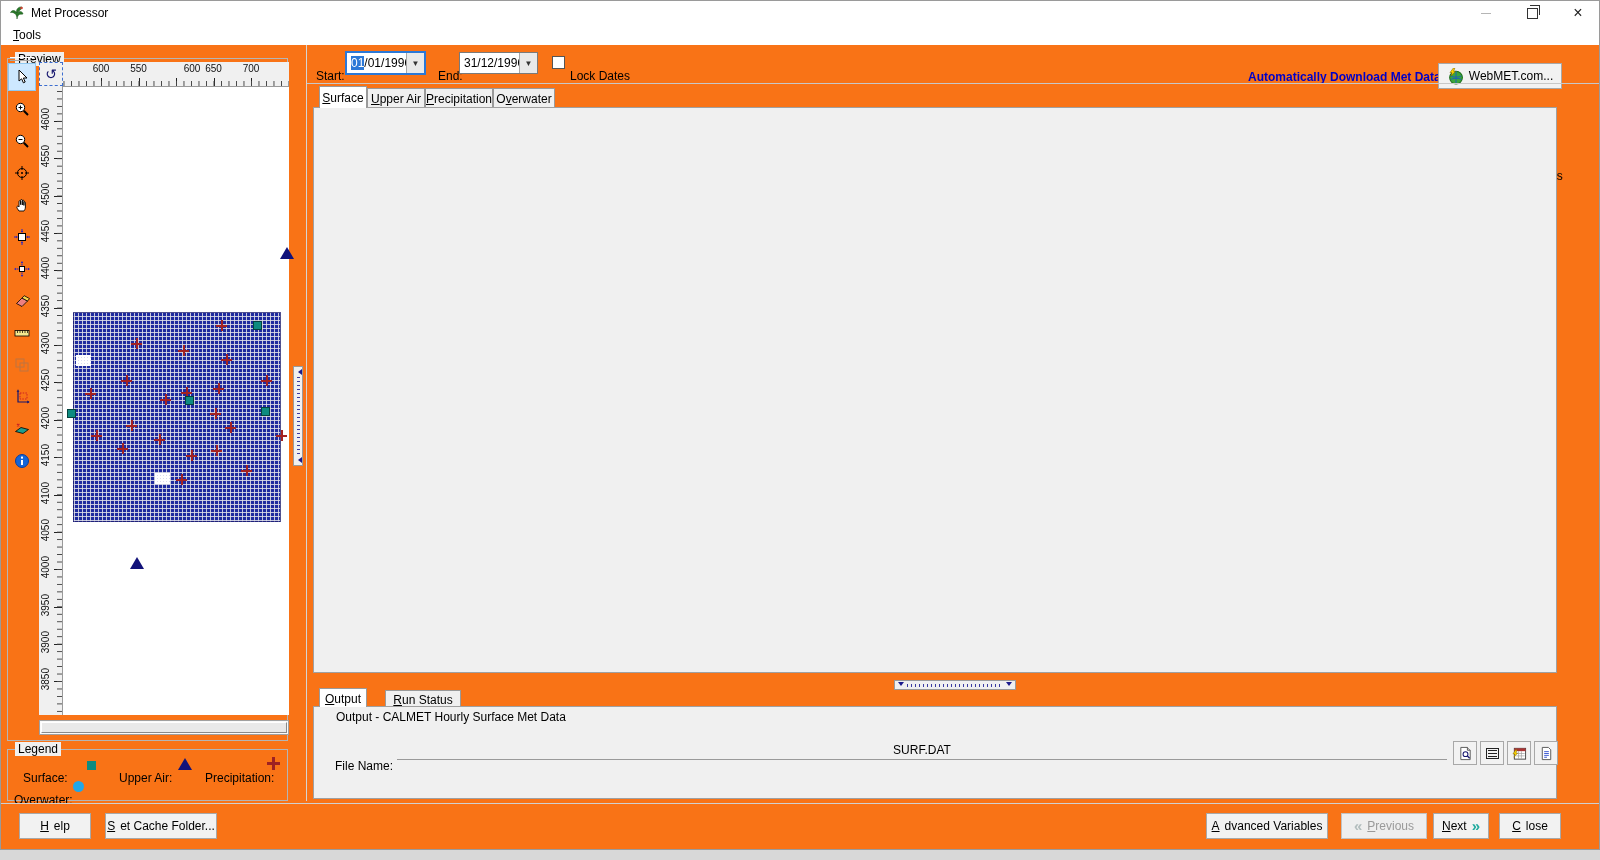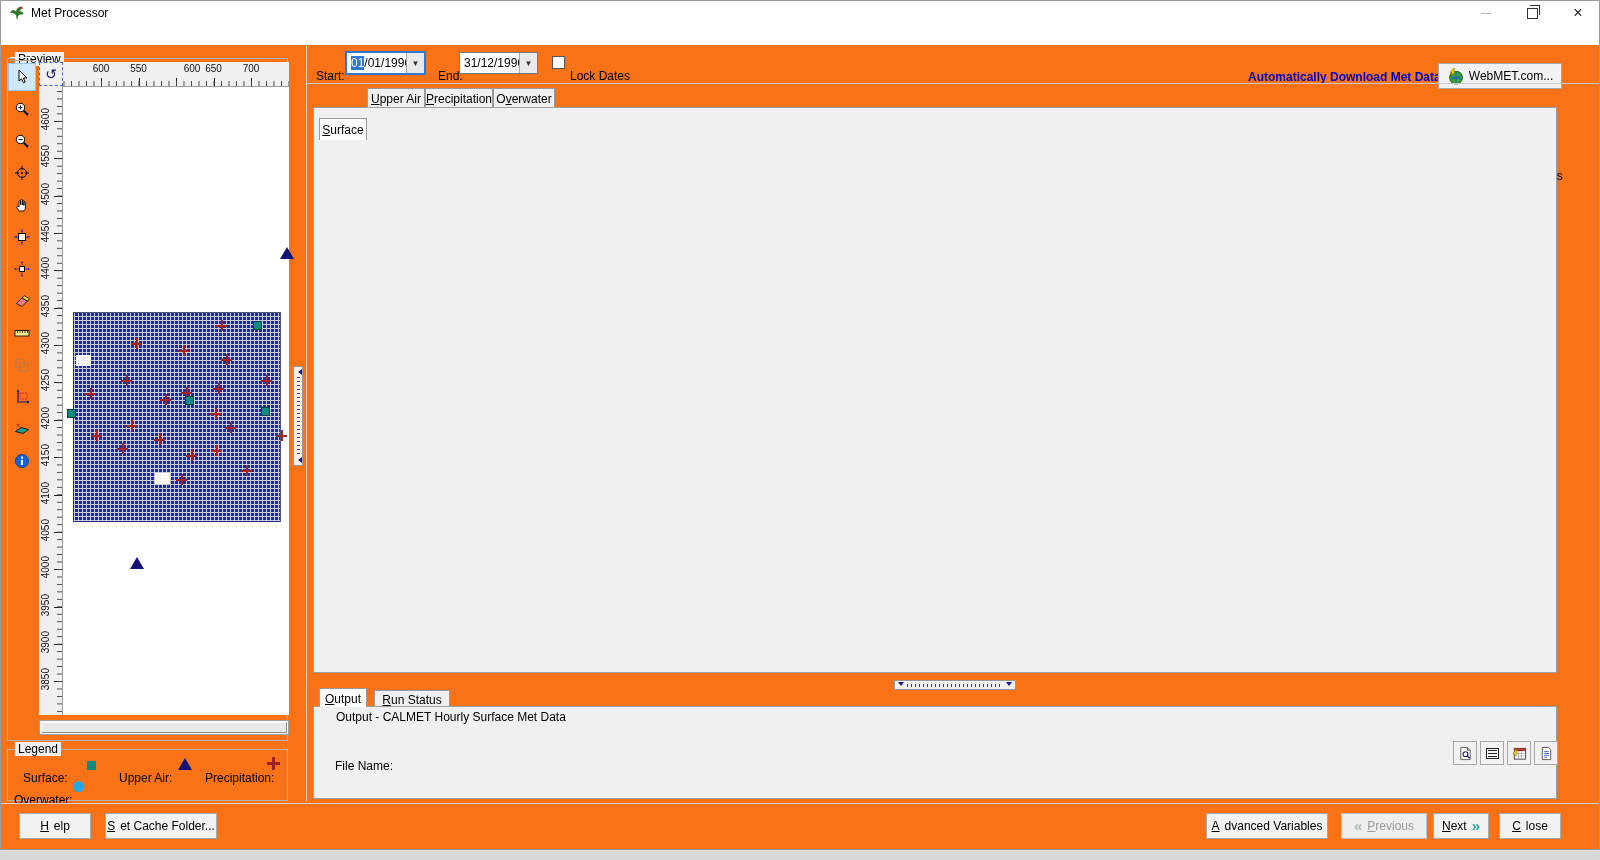--- a/index.html
+++ b/index.html
@@ -71,21 +71,21 @@
   .combo .sel{background:#2b78d7;color:#fff;}
   .combo .arrow-btn{width:17px;border-left:1px solid #a8a8a8;background:#e9e9e9;display:flex;align-items:center;justify-content:center;font-size:8px;color:#333;}
   .cb{position:absolute;width:13px;height:13px;background:#fff;border:1px solid #555;box-sizing:border-box;}
   .link-bold{color:#0000c8;font-weight:bold;}
   .btn{position:absolute;background:#f2f2f2;border:1px solid #a8a8a8;box-sizing:border-box;display:flex;align-items:center;justify-content:center;gap:5px;font-size:12px;}
   .btn.dis{color:#9a9a9a;border-color:#c2c2c2;background:#eee;}
   .chev{font-weight:bold;font-size:15px;line-height:12px;color:#1faa9e;}
   .chev.gray{color:#b2bdbd;}
   
   .tab{position:absolute;background:#f0f0f0;border:1px solid #9a9a9a;border-bottom:none;box-sizing:border-box;text-align:center;padding-top:3px;height:19px;top:87px;}
-  .tab.active{background:#fff;height:22px;top:85px;z-index:3;padding-top:4px;margin-top:32px;}
+  .tab.active{background:#fff;height:22px;top:85px;z-index:3;padding-top:4px;}
   .tab-body{left:312px;top:106px;width:1244px;height:566px;border:1px solid #a0a0a0;background:#f0f0f0;box-sizing:border-box;z-index:1;}
   .otab{position:absolute;background:#f0f0f0;border:1px solid #9a9a9a;border-bottom:none;box-sizing:border-box;text-align:center;height:17px;top:689px;padding-top:2px;}
   .otab.active{background:#fff;height:19px;top:687px;z-index:3;padding-top:3px;}
   .out-body{left:312px;top:705px;width:1244px;height:93px;border:1px solid #a0a0a0;background:#f0f0f0;box-sizing:border-box;z-index:1;}
   .input{position:absolute;background:#fff;border:1px solid #7a7a7a;box-sizing:border-box;padding:3px 4px 0 4px;text-align:right;height:22px;}
   .dropdown{position:absolute;background:#f0f0f0;border:1px solid #8a8a8a;box-sizing:border-box;height:22px;display:flex;align-items:center;}
   .dropdown .dtext{flex:1;padding-left:6px;}
   .dropdown .dchev{width:16px;text-align:center;font-size:9px;color:#444;}
   
   .tbtn{position:absolute;width:26px;height:26px;background:#f2f2f2;border:1px solid #a8a8a8;box-sizing:border-box;display:flex;align-items:center;justify-content:center;}
@@ -126,20 +126,23 @@
       <span class="title-text">Met Processor</span>
       <div class="win-btn" style="left:1462px">
           <span class="glyph-min"></span>
         </div>
       <div class="win-btn" style="left:1508px">
           <span class="glyph-restore"></span>
         </div>
       <div class="win-btn" style="left:1554px">
           <span class="glyph-close">×</span>
         </div>
+    </div>
+    <div class="abs menubar">
+      <span class="menu-item"><u>T</u>ools</span>
     </div>
   </div>
 
   
   <div class="abs gb" style="left:6px;top:57px;width:279px;height:681px;"></div>
   <span class="abs gb-label" style="left:14px;top:51px;">Preview</span>
 
   <div class="abs grip"></div>
   <div class="abs toolcol">
     <div class="tool-btn sel">
@@ -537,25 +540,26 @@
     </div>
 
   <div class="abs hpager">
     <span class="tri-down"></span>
     <span class="dots"></span>
     <span class="tri-down"></span>
   </div>
 
   
   <div class="otab active" style="left:318px;width:48px;"><u>O</u>utput</div>
-  <div class="otab" style="left:373px;width:76px;"><u>R</u>un Status</div>
+  <div class="otab" style="left:384px;width:76px;"><u>R</u>un Status</div>
   <div class="abs out-body"></div>
   <div class="abs gb" style="left:322px;top:716px;width:1224px;height:76px;background:#f0f0f0;"></div>
   <span class="abs gb-label" style="left:332px;top:709px;z-index:2;">Output - CALMET Hourly Surface Met Data</span>
   <span class="abs lbl" style="left:334px;top:746px;z-index:2;">File Name:</span>
+  <div class="abs file-line" style="left:396px;top:742px;width:1050px;z-index:2;">SURF.DAT</div>
   <div class="mini-btn" style="left:1452px;top:740px;z-index:2;">
       <svg width="15" height="15" viewBox="0 0 16 16">
         <path d="M3 1.5h7l3 3V14.5H3z" fill="#fff" stroke="#555"></path>
         <path d="M10 1.5v3h3" fill="#ddd" stroke="#555"></path>
         <circle cx="8" cy="8.7" r="2.6" fill="none" stroke="#16166e" stroke-width="1.1"></circle>
         <path d="M10 10.7l2.4 2.4" stroke="#16166e" stroke-width="1.3"></path>
       </svg>
     </div>
   <div class="mini-btn" style="left:1479px;top:740px;z-index:2;">
       <span class="lines-icon"></span>

